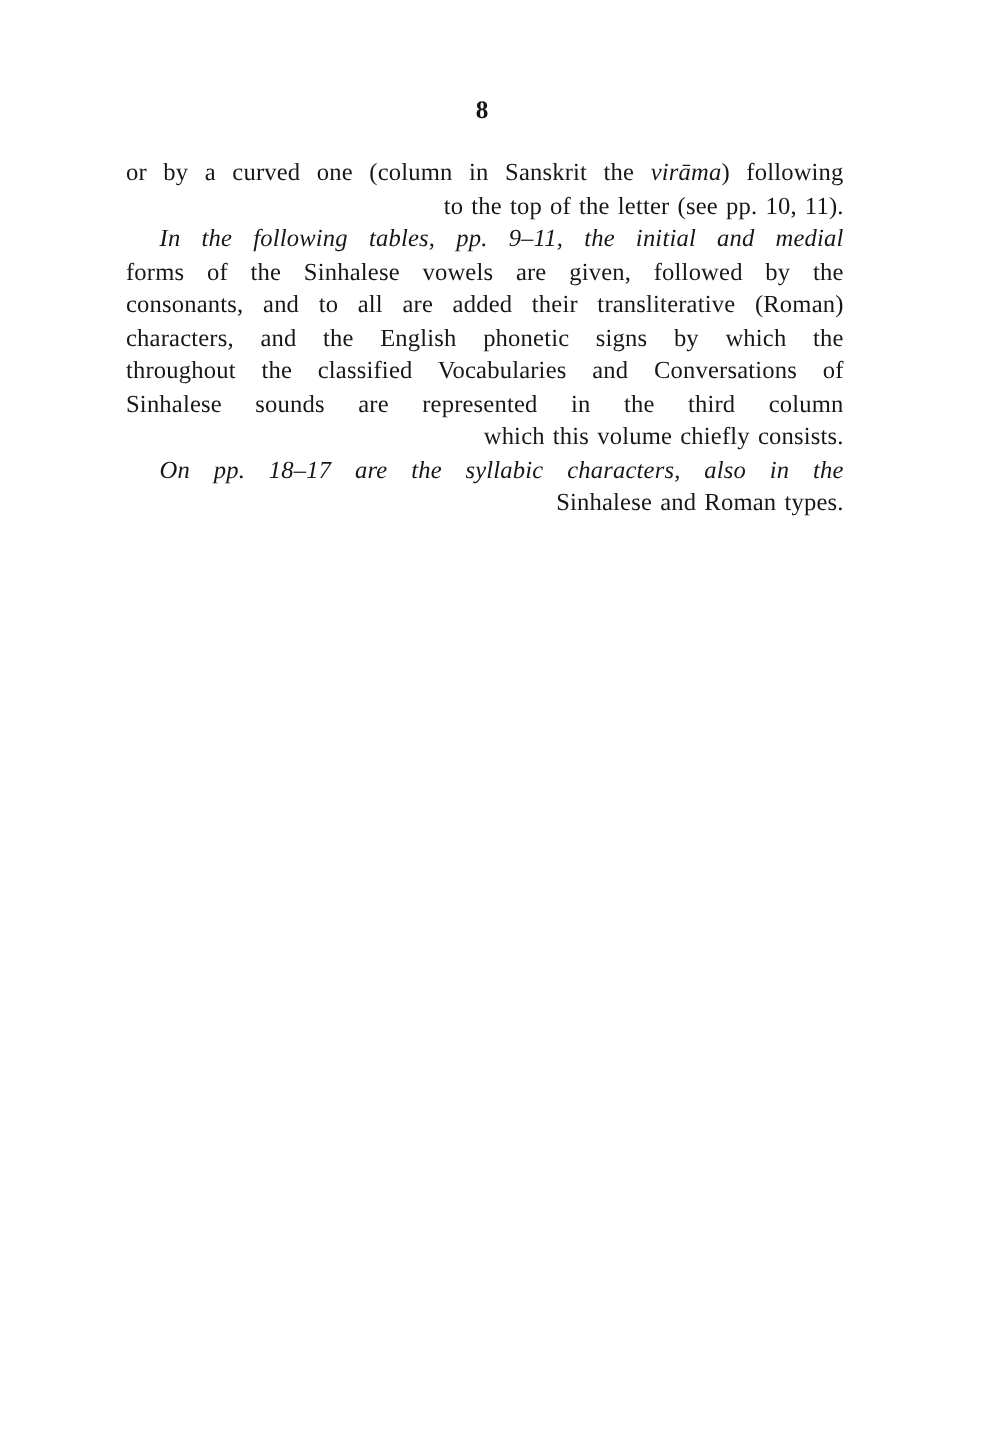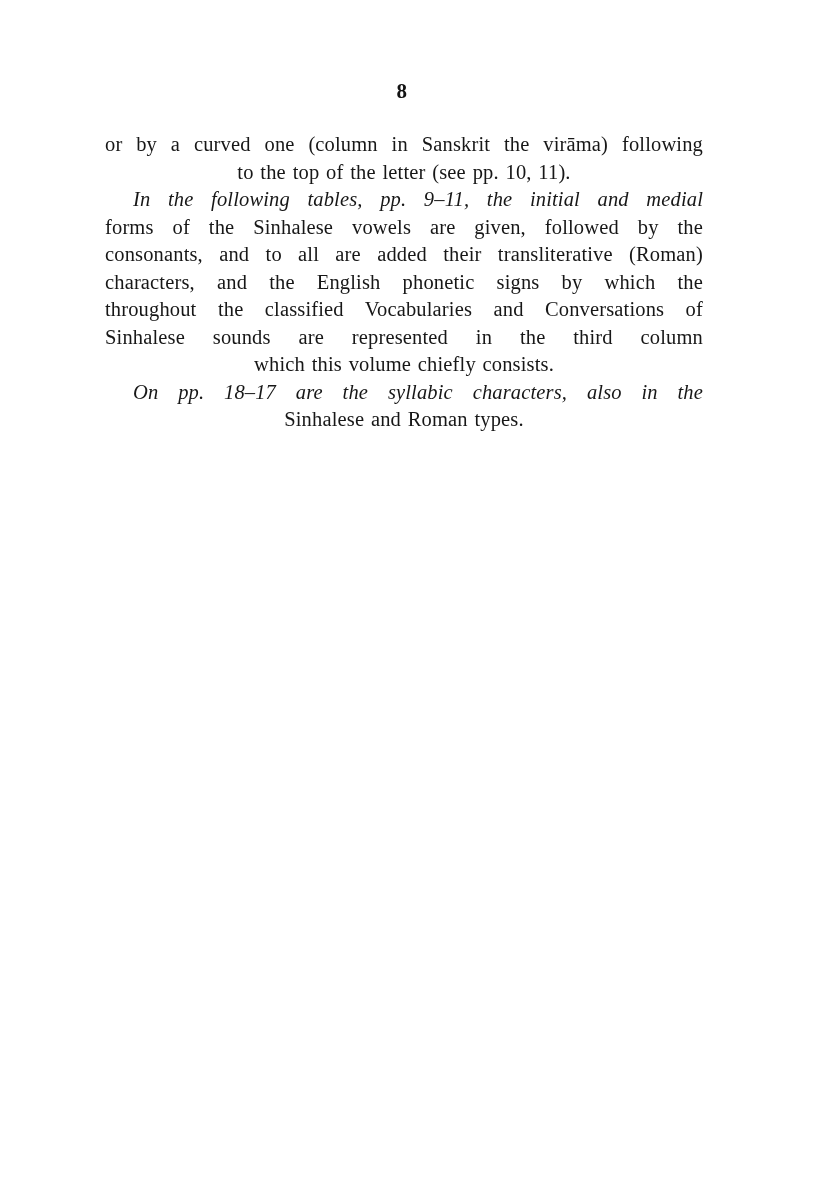--- a/index.html
+++ b/index.html
@@ -36,31 +36,32 @@
     top: 131px;
     width: 598px;
     font-size: 20.5px;
     color: #171717;
     letter-spacing: 0.15px;
     word-spacing: 1.5px;
   }
   .line {
     height: 27.5px;
     line-height: 27.5px;
-    text-align: center;
+    text-align: right;
   }
   .line.just {
     text-align: justify;
     text-align-last: justify;
   }
   .line.indent {
     padding-left: 28px;
     font-style: italic;
   }
   .italic {
+    font-style: italic;
   }
 </style>
 </head>
 <body>
 
 <div class="page">
   <div class="page-number">8</div>
   <div class="text-block">
       <div class="line just"><span>or by a curved one (column in Sanskrit the </span><span class="italic">virāma</span><span>) following</span></div>
       <div class="line"><span>to the top of the letter (see pp. 10, 11).</span></div>

